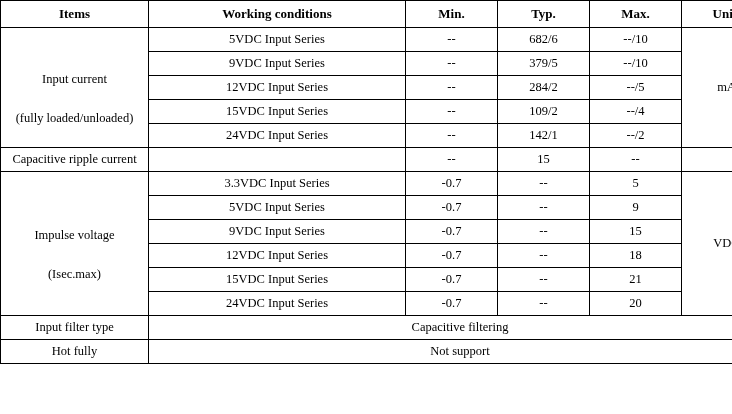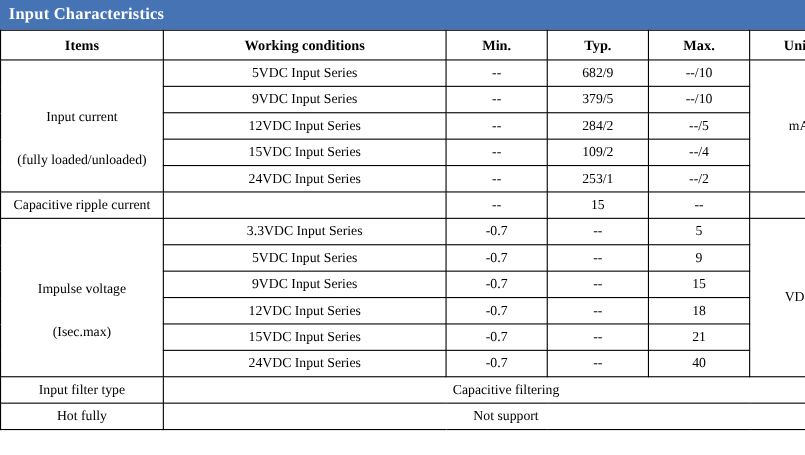--- a/index.html
+++ b/index.html
@@ -73,23 +73,20 @@
   }
   .dash {
     letter-spacing: 0px;
   }
 </style>
 </head>
 <body>
 
 <div class="sheet">
 
-  <div class="title-bar">
-    <span class="title-text">Input Characteristics</span>
-  </div>
 
   <table class="spec">
     <colgroup>
       <col class="col-items">
       <col class="col-cond">
       <col class="col-min">
       <col class="col-typ">
       <col class="col-max">
       <col class="col-unit">
     </colgroup>
@@ -105,21 +102,21 @@
     </thead>
     <tbody>
 
       <tr>
         <td rowspan="5" class="cell-pad">
           <span class="two-line">Input current</span>
           <span class="two-line">(fully loaded/unloaded)</span>
         </td>
         <td>5VDC Input Series</td>
         <td class="dash">--</td>
-        <td>682/9</td>
+        <td>682/6</td>
         <td>--/10</td>
         <td rowspan="5">mA</td>
       </tr>
       <tr>
         <td>9VDC Input Series</td>
         <td class="dash">--</td>
         <td>379/5</td>
         <td>--/10</td>
       </tr>
       <tr>
@@ -130,21 +127,21 @@
       </tr>
       <tr>
         <td>15VDC Input Series</td>
         <td class="dash">--</td>
         <td>109/2</td>
         <td>--/4</td>
       </tr>
       <tr>
         <td>24VDC Input Series</td>
         <td class="dash">--</td>
-        <td>253/1</td>
+        <td>142/1</td>
         <td>--/2</td>
       </tr>
 
       <tr>
         <td class="cell-pad">Capacitive ripple current</td>
         <td></td>
         <td class="dash">--</td>
         <td>15</td>
         <td class="dash">--</td>
         <td></td>
@@ -182,21 +179,21 @@
       <tr>
         <td>15VDC Input Series</td>
         <td>-0.7</td>
         <td class="dash">--</td>
         <td>21</td>
       </tr>
       <tr>
         <td>24VDC Input Series</td>
         <td>-0.7</td>
         <td class="dash">--</td>
-        <td>40</td>
+        <td>20</td>
       </tr>
 
       <tr>
         <td class="cell-pad">Input filter type</td>
         <td colspan="5">Capacitive filtering</td>
       </tr>
       <tr>
         <td class="cell-pad">Hot fully</td>
         <td colspan="5">Not support</td>
       </tr>

